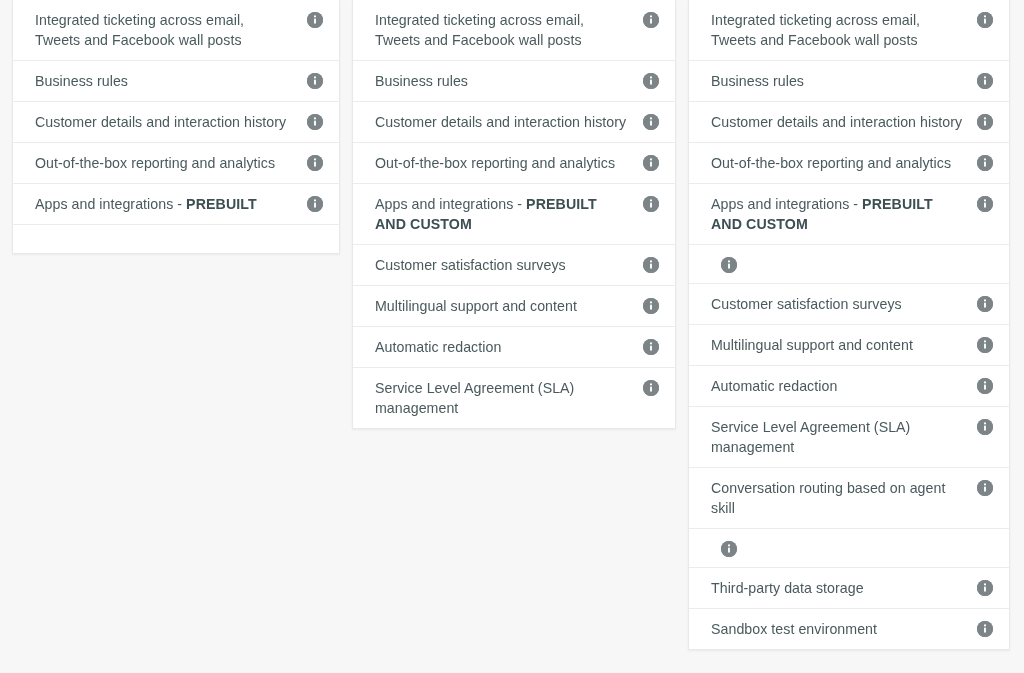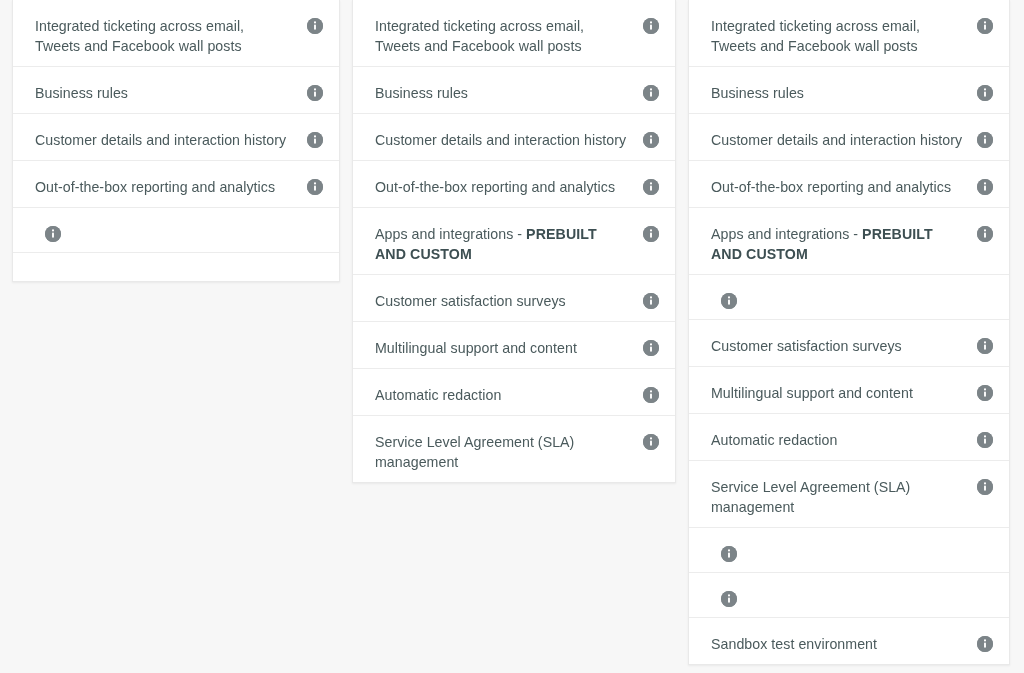--- a/index.html
+++ b/index.html
@@ -32,21 +32,21 @@
 
   .plan-column.col-0 { left: 12px;  width: 328px; }
   .plan-column.col-1 { left: 352px; width: 324px; }
   .plan-column.col-2 { left: 688px; width: 322px; }
 
   .feature-row {
     position: relative;
     display: flex;
     align-items: flex-start;
     justify-content: space-between;
-    padding: 16px 16px 10px 22px;
+    padding: 10px 16px 10px 22px;
     border-bottom: 1px solid #ececec;
     min-height: 37px;
   }
   .feature-row:last-child { border-bottom: none; }
 
   .feature-label {
     font-size: 14.2px;
     line-height: 20px;
     color: #4a5a5c;
     letter-spacing: 0.05px;
@@ -117,20 +117,21 @@
         <div class="feature-label"><span>Out-of-the-box reporting and analytics</span></div>
         <span class="info-icon">
           <svg width="16" height="16" viewBox="0 0 16 16" aria-hidden="true">
             <circle cx="8" cy="8" r="8" fill="#7c8488"></circle>
             <circle cx="8" cy="4.4" r="1.05" fill="#ffffff"></circle>
             <rect x="7.05" y="6.4" width="1.9" height="5.3" rx="0.9" fill="#ffffff"></rect>
           </svg>
         </span>
       </div>
       <div class="feature-row">
+        <div class="feature-label"><span>Apps and integrations - </span><span class="tier">PREBUILT</span></div>
         <span class="info-icon">
           <svg width="16" height="16" viewBox="0 0 16 16" aria-hidden="true">
             <circle cx="8" cy="8" r="8" fill="#7c8488"></circle>
             <circle cx="8" cy="4.4" r="1.05" fill="#ffffff"></circle>
             <rect x="7.05" y="6.4" width="1.9" height="5.3" rx="0.9" fill="#ffffff"></rect>
           </svg>
         </span>
       </div>
       <div class="column-filler"></div>
     </div>
@@ -320,29 +321,40 @@
         <div class="feature-label"><span>Service Level Agreement (SLA) management</span></div>
         <span class="info-icon">
           <svg width="16" height="16" viewBox="0 0 16 16" aria-hidden="true">
             <circle cx="8" cy="8" r="8" fill="#7c8488"></circle>
             <circle cx="8" cy="4.4" r="1.05" fill="#ffffff"></circle>
             <rect x="7.05" y="6.4" width="1.9" height="5.3" rx="0.9" fill="#ffffff"></rect>
           </svg>
         </span>
       </div>
       <div class="feature-row">
-        <span class="info-icon">
-          <svg width="16" height="16" viewBox="0 0 16 16" aria-hidden="true">
-            <circle cx="8" cy="8" r="8" fill="#7c8488"></circle>
-            <circle cx="8" cy="4.4" r="1.05" fill="#ffffff"></circle>
-            <rect x="7.05" y="6.4" width="1.9" height="5.3" rx="0.9" fill="#ffffff"></rect>
-          </svg>
-        </span>
-      </div>
-      <div class="feature-row">
+        <div class="feature-label"><span>Conversation routing based on agent skill</span></div>
+        <span class="info-icon">
+          <svg width="16" height="16" viewBox="0 0 16 16" aria-hidden="true">
+            <circle cx="8" cy="8" r="8" fill="#7c8488"></circle>
+            <circle cx="8" cy="4.4" r="1.05" fill="#ffffff"></circle>
+            <rect x="7.05" y="6.4" width="1.9" height="5.3" rx="0.9" fill="#ffffff"></rect>
+          </svg>
+        </span>
+      </div>
+      <div class="feature-row">
+        <span class="info-icon">
+          <svg width="16" height="16" viewBox="0 0 16 16" aria-hidden="true">
+            <circle cx="8" cy="8" r="8" fill="#7c8488"></circle>
+            <circle cx="8" cy="4.4" r="1.05" fill="#ffffff"></circle>
+            <rect x="7.05" y="6.4" width="1.9" height="5.3" rx="0.9" fill="#ffffff"></rect>
+          </svg>
+        </span>
+      </div>
+      <div class="feature-row">
+        <div class="feature-label"><span>Third-party data storage</span></div>
         <span class="info-icon">
           <svg width="16" height="16" viewBox="0 0 16 16" aria-hidden="true">
             <circle cx="8" cy="8" r="8" fill="#7c8488"></circle>
             <circle cx="8" cy="4.4" r="1.05" fill="#ffffff"></circle>
             <rect x="7.05" y="6.4" width="1.9" height="5.3" rx="0.9" fill="#ffffff"></rect>
           </svg>
         </span>
       </div>
       <div class="feature-row">
         <div class="feature-label"><span>Sandbox test environment</span></div>

